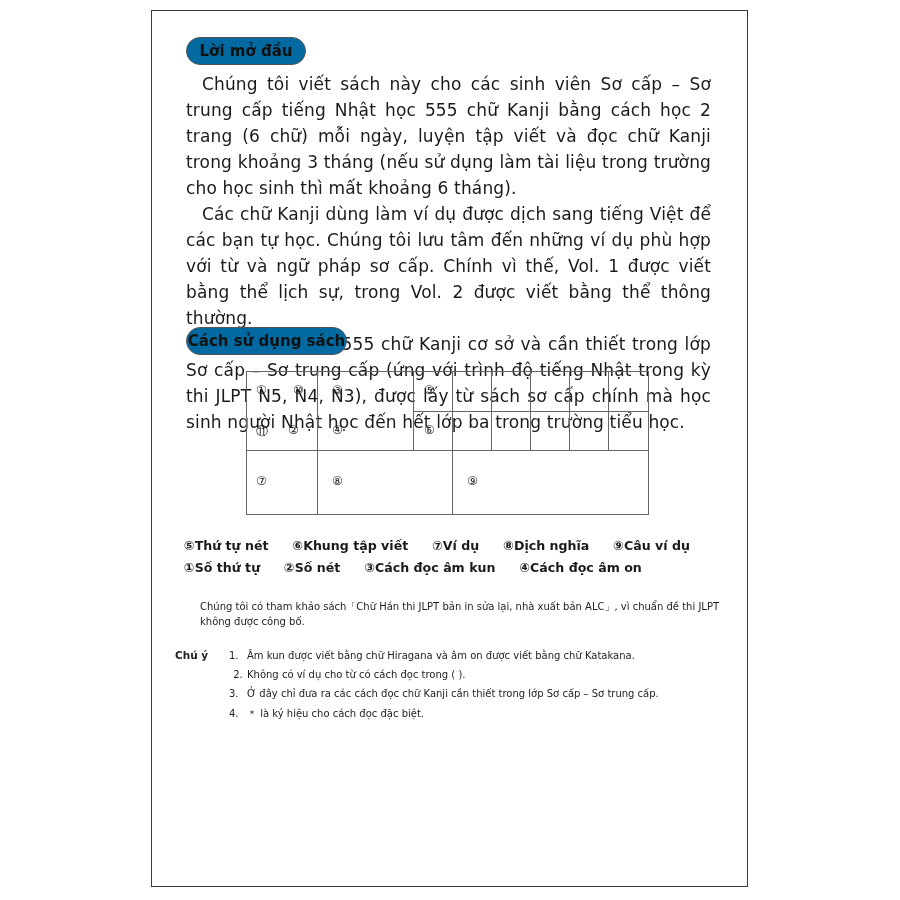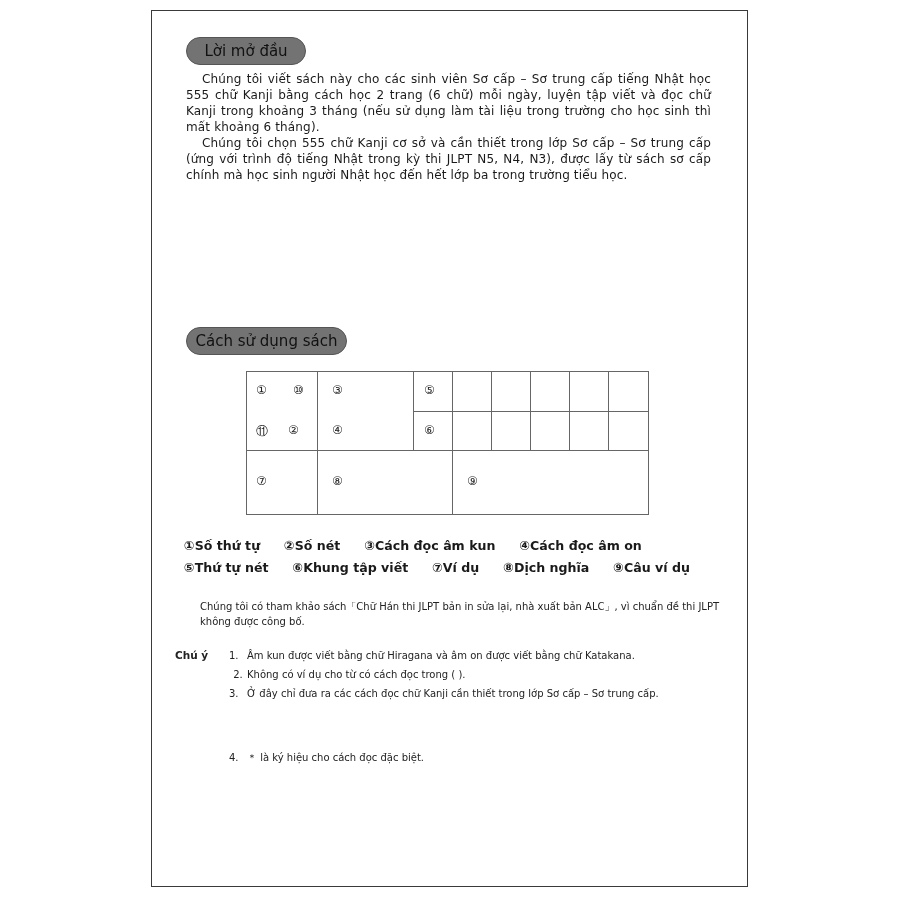--- a/index.html
+++ b/index.html
@@ -1,27 +1,27 @@
 <!DOCTYPE html>
 <html><head>
   <meta charset="utf-8">
   <style>
     html, body { margin: 0; padding: 0; background: #ffffff; }
     body { width: 900px; height: 900px; position: relative; overflow: hidden;
            font-family: "DejaVu Sans", sans-serif; color: #1a1a1a; }
     .page { position: absolute; left: 151px; top: 10px; width: 597px; height: 877px;
             border: 1.5px solid #3a3a3a; box-sizing: border-box; background: #fff; }
-    .pill { position: absolute; background: #737373; border: 1.3px solid #555;
-            border-radius: 14px; box-sizing: border-box; font-weight: normal;
+    .pill { position: absolute; background: #0369a1; border: 1.3px solid #555;
+            border-radius: 14px; box-sizing: border-box; font-weight: bold;
             font-size: 15px; display: flex; align-items: center; justify-content: center;
             color: #111; }
     .pill.p1 { left: 34px; top: 26px; width: 120px; height: 28px; }
     .pill.p2 { left: 34px; top: 316px; width: 161px; height: 28px; }
     .intro { position: absolute; left: 34px; top: 60px; width: 525px;
-             font-size: 12px; line-height: 16px; text-align: justify; letter-spacing: 0.15px; }
+             font-size: 17px; line-height: 26px; text-align: justify; letter-spacing: 0.15px; }
     .intro p { margin: 0; text-indent: 16px; }
     .grid { position: absolute; left: 94px; top: 360px; width: 403px; height: 144px; }
     .cell { position: absolute; box-sizing: border-box; border: 1px solid #666; }
     .num { position: absolute; font-size: 12px; color: #222; }
     .legend { position: absolute; left: 32px; top: 524px; width: 540px;
               font-size: 12.6px; font-weight: bold; line-height: 21.5px; }
     .legend .row { display: flex; white-space: nowrap; }
     .legend .row span { margin-right: 24px; }
     .note-ref { position: absolute; left: 48px; top: 588px; width: 520px;
                 font-size: 10px; line-height: 15px; color: #222; }
@@ -34,20 +34,21 @@
   </style>
 </head>
 <body>
 
 <div class="page">
 
   <div class="pill p1">Lời mở đầu</div>
 
   <div class="intro">
     <p>Chúng tôi viết sách này cho các sinh viên Sơ cấp – Sơ trung cấp tiếng Nhật học 555 chữ Kanji bằng cách học 2 trang (6 chữ) mỗi ngày, luyện tập viết và đọc chữ Kanji trong khoảng 3 tháng (nếu sử dụng làm tài liệu trong trường cho học sinh thì mất khoảng 6 tháng).</p>
+    <p>Các chữ Kanji dùng làm ví dụ được dịch sang tiếng Việt để các bạn tự học. Chúng tôi lưu tâm đến những ví dụ phù hợp với từ và ngữ pháp sơ cấp. Chính vì thế, Vol. 1 được viết bằng thể lịch sự, trong Vol. 2 được viết bằng thể thông thường.</p>
     <p>Chúng tôi chọn 555 chữ Kanji cơ sở và cần thiết trong lớp Sơ cấp – Sơ trung cấp (ứng với trình độ tiếng Nhật trong kỳ thi JLPT N5, N4, N3), được lấy từ sách sơ cấp chính mà học sinh người Nhật học đến hết lớp ba trong trường tiểu học.</p>
   </div>
 
   <div class="pill p2">Cách sử dụng sách</div>
 
   <div class="grid">
 
     <div class="cell" style="left:0;top:0;width:72px;height:80px;"></div>
     <div class="cell" style="left:71px;top:0;width:97px;height:80px;"></div>
     <div class="cell" style="left:167px;top:0;width:40px;height:41px;"></div>
@@ -77,45 +78,45 @@
     <span class="num" style="left:86px;top:52px;">④</span>
     <span class="num" style="left:178px;top:12px;">⑤</span>
     <span class="num" style="left:178px;top:52px;">⑥</span>
     <span class="num" style="left:10px;top:103px;">⑦</span>
     <span class="num" style="left:86px;top:103px;">⑧</span>
     <span class="num" style="left:221px;top:103px;">⑨</span>
   </div>
 
   <div class="legend">
     <div class="row">
-      <span>①Số thứ tự</span>
-      <span>②Số nét</span>
-      <span>③Cách đọc âm kun</span>
-      <span>④Cách đọc âm on</span>
-    </div>
-    <div class="row">
       <span>⑤Thứ tự nét</span>
       <span>⑥Khung tập viết</span>
       <span>⑦Ví dụ</span>
       <span>⑧Dịch nghĩa</span>
       <span>⑨Câu ví dụ</span>
+    </div>
+    <div class="row">
+      <span>①Số thứ tự</span>
+      <span>②Số nét</span>
+      <span>③Cách đọc âm kun</span>
+      <span>④Cách đọc âm on</span>
     </div>
   </div>
 
   <div class="note-ref">Chúng tôi có tham khảo sách「Chữ Hán thi JLPT bản in sửa lại, nhà xuất bản ALC」, vì chuẩn đề thi JLPT không được công bố.</div>
 
   <div class="notes">
     <span class="label">Chú ý</span>
     <div class="item" style="top:1px;">
       <span class="n">1.</span><span>Âm kun được viết bằng chữ Hiragana và âm on được viết bằng chữ Katakana.</span>
     </div>
     <div class="item" style="top:20px;text-align:center;">
       <span class="n">2.</span><span>Không có ví dụ cho từ có cách đọc trong (   ).</span>
     </div>
     <div class="item" style="top:39px;">
       <span class="n">3.</span><span>Ở đây chỉ đưa ra các cách đọc chữ Kanji cần thiết trong lớp Sơ cấp – Sơ trung cấp.</span>
     </div>
-    <div class="item" style="top:58px;margin-top:44px;">
+    <div class="item" style="top:58px;">
       <span class="n">4.</span><span>＊ là ký hiệu cho cách đọc đặc biệt.</span>
     </div>
   </div>
 
 </div>
 
 </body></html>

